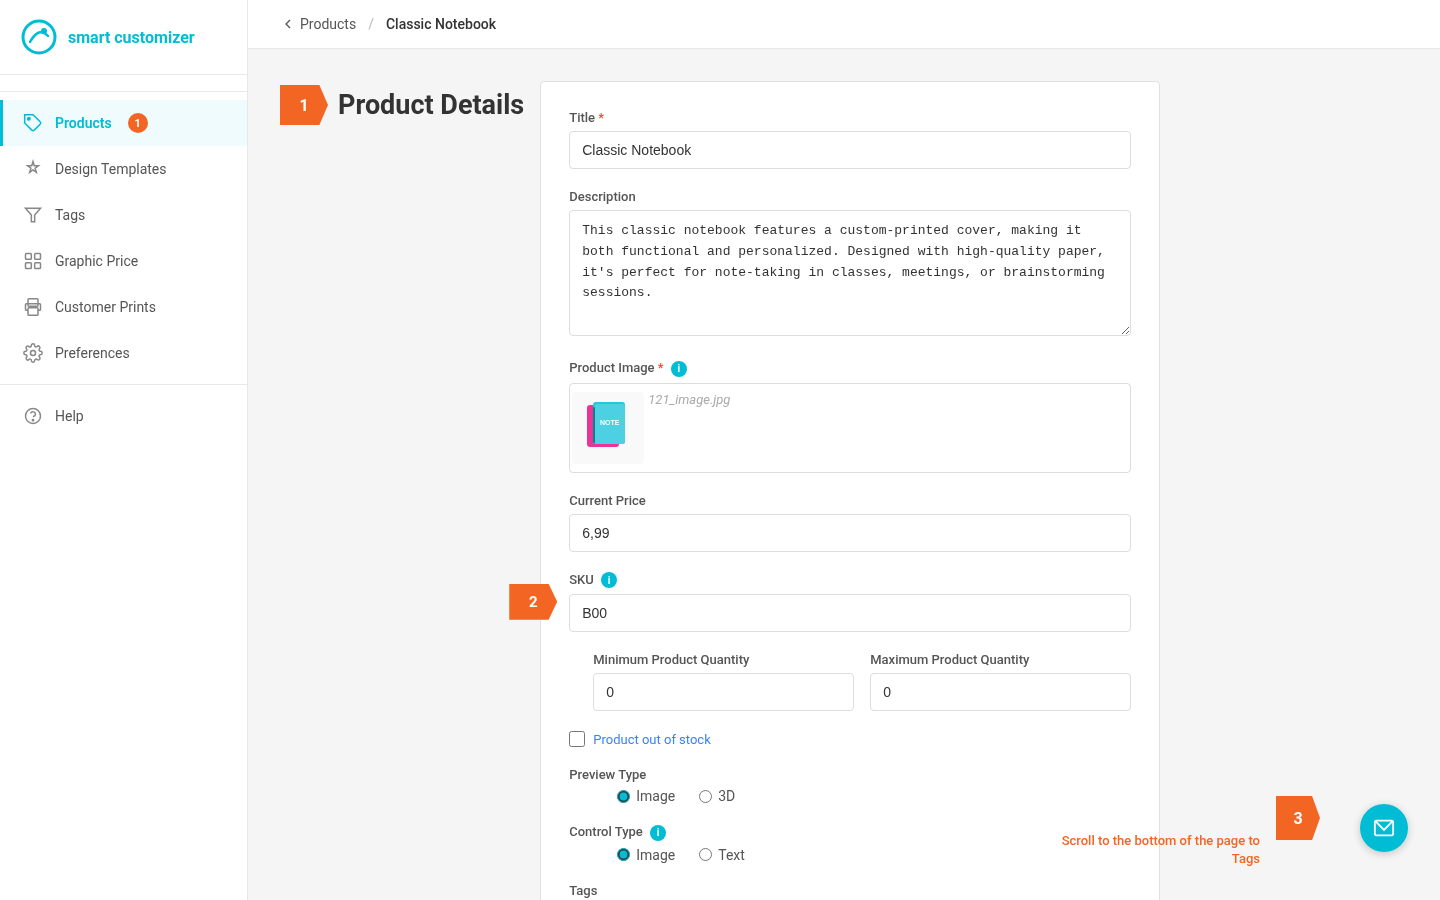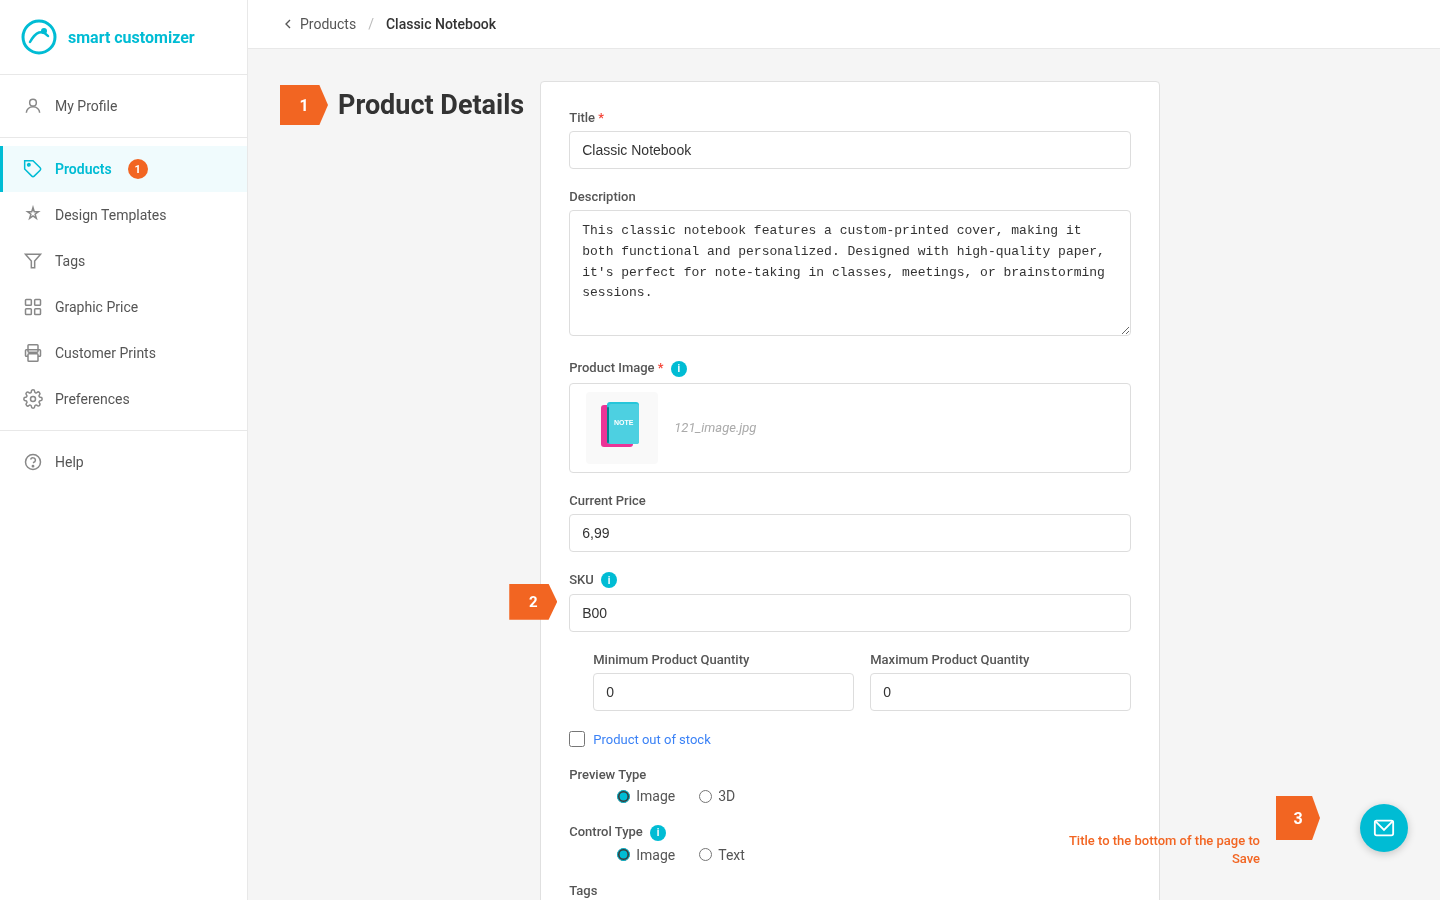--- a/index.html
+++ b/index.html
@@ -150,25 +150,25 @@
       font-family: 'Courier New', monospace;
       resize: vertical;
       min-height: 90px;
       outline: none;
       line-height: 1.6;
     }
 
     
     .image-upload-row {
       display: flex;
-      align-items: center;
-      gap: 16px;
+      align-items: flex-start;
+      gap: 4px;
       border: 1px solid #ddd;
       border-radius: 4px;
-      padding: 8px 16px;
+      padding: 8px 2px;
     }
     .image-thumb {
       width: 72px;
       height: 72px;
       background: #f9f9f9;
       border-radius: 4px;
       display: flex;
       align-items: center;
       justify-content: center;
       overflow: hidden;
@@ -274,27 +274,20 @@
     <svg class="logo-icon" viewBox="0 0 38 38" fill="none">
       <circle cx="19" cy="19" r="16" stroke="#00bcd4" stroke-width="3" fill="none"></circle>
       <circle cx="24" cy="13" r="3" fill="#00bcd4"></circle>
       <path d="M10 24 Q19 8 28 18" stroke="#00bcd4" stroke-width="2.5" fill="none" stroke-linecap="round"></path>
     </svg>
     <span class="logo-text">smart customizer</span>
   </div>
 
   <div class="sidebar-nav">
 
-    <div class="nav-item">
-      <svg class="nav-icon" viewBox="0 0 24 24" fill="none" stroke="#888" stroke-width="1.8">
-        <circle cx="12" cy="8" r="4"></circle>
-          <path d="M4 20c0-4 3.6-7 8-7s8 3 8 7"></path>
-      </svg>
-      <span>My Profile</span>
-    </div>
     <div class="sidebar-divider"></div>
 
 
     <div class="nav-item active">
       <svg class="nav-icon" viewBox="0 0 24 24" fill="none" stroke="#00bcd4" stroke-width="1.8">
         <path d="M20.59 13.41l-7.17 7.17a2 2 0 01-2.83 0L2 12V2h10l8.59 8.59a2 2 0 010 2.82z"></path>
           <circle cx="7" cy="7" r="1.5" fill="#00bcd4"></circle>
       </svg>
       <span style="color:#00bcd4;font-weight:600;">Products</span>
       <span class="nav-badge">1</span>
@@ -488,20 +481,20 @@
 
       </div>
     </div>
   </div>
 </div>
 
 <div class="step3-badge">
   <span>3</span>
 </div>
 
-<div class="scroll-hint">Title to the bottom of the page to Save</div>
+<div class="scroll-hint">Scroll to the bottom of the page to Tags</div>
 
 <div class="email-fab">
   <svg width="22" height="22" viewBox="0 0 24 24" fill="none" stroke="#fff" stroke-width="2">
     <rect x="2" y="4" width="20" height="16" rx="2"></rect>
       <polyline points="2,4 12,14 22,4"></polyline>
   </svg>
 </div>
 
 </body></html>

